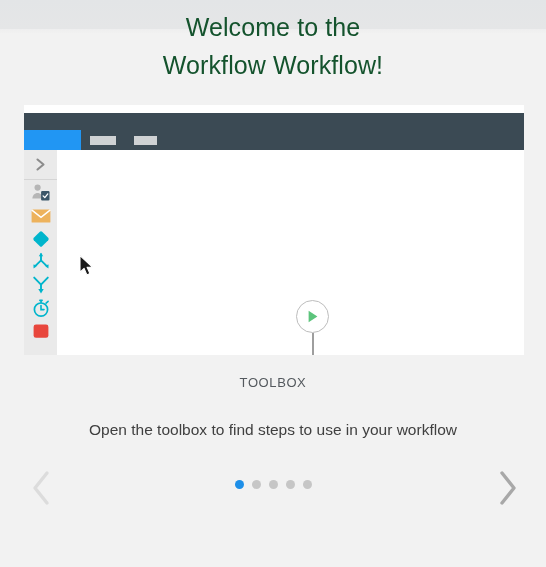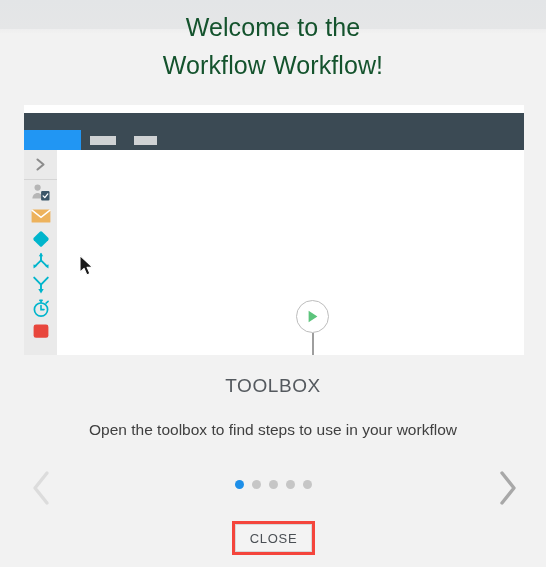--- a/index.html
+++ b/index.html
@@ -148,21 +148,21 @@
     height: 22px;
   }
 
   
   .caption-title {
     position: absolute;
     left: 0;
     top: 375px;
     width: 546px;
     text-align: center;
-    font-size: 19px;
+    font-size: 13px;
     letter-spacing: 0.6px;
     color: #54595e;
   }
   .caption-body {
     position: absolute;
     left: 0;
     top: 421px;
     width: 546px;
     text-align: center;
     font-size: 15.5px;
@@ -341,17 +341,14 @@
   </div>
 
   <div class="dots">
     <span class="dot active"></span>
     <span class="dot"></span>
     <span class="dot"></span>
     <span class="dot"></span>
     <span class="dot"></span>
   </div>
 
-  <div class="close-wrap">
-    <button class="close-btn">CLOSE</button>
-  </div>
 
 </div>
 
 </body></html>

